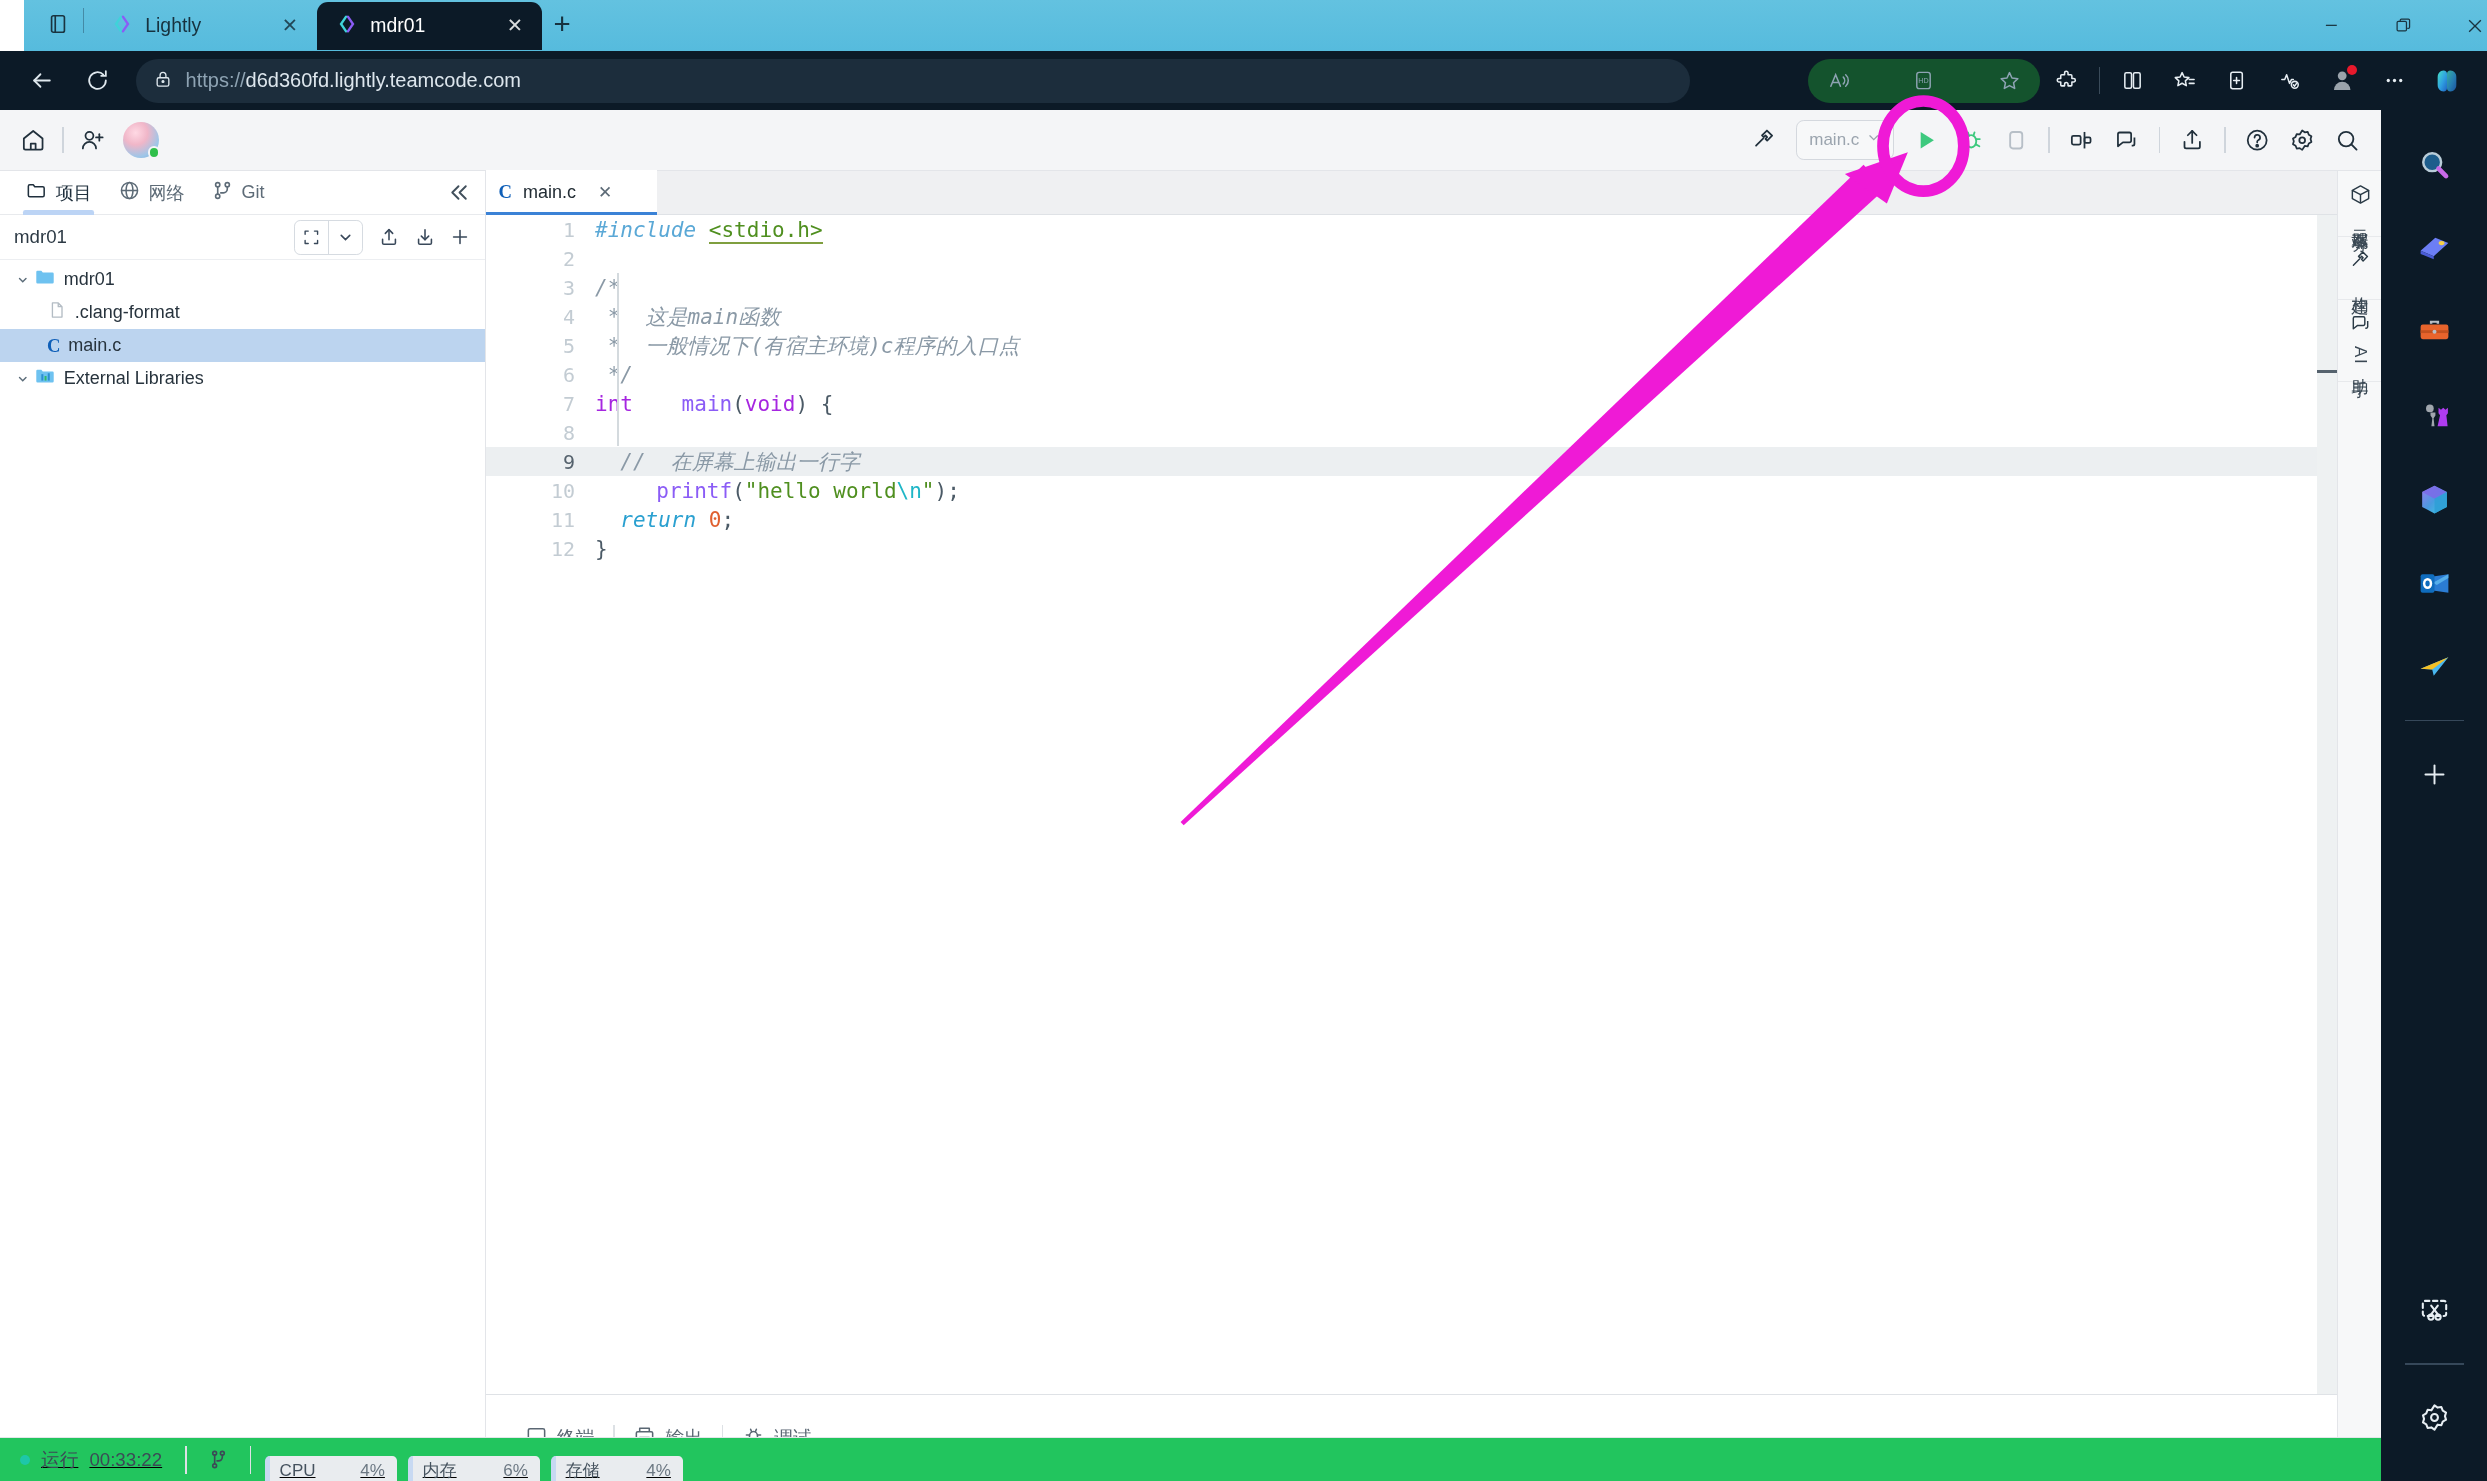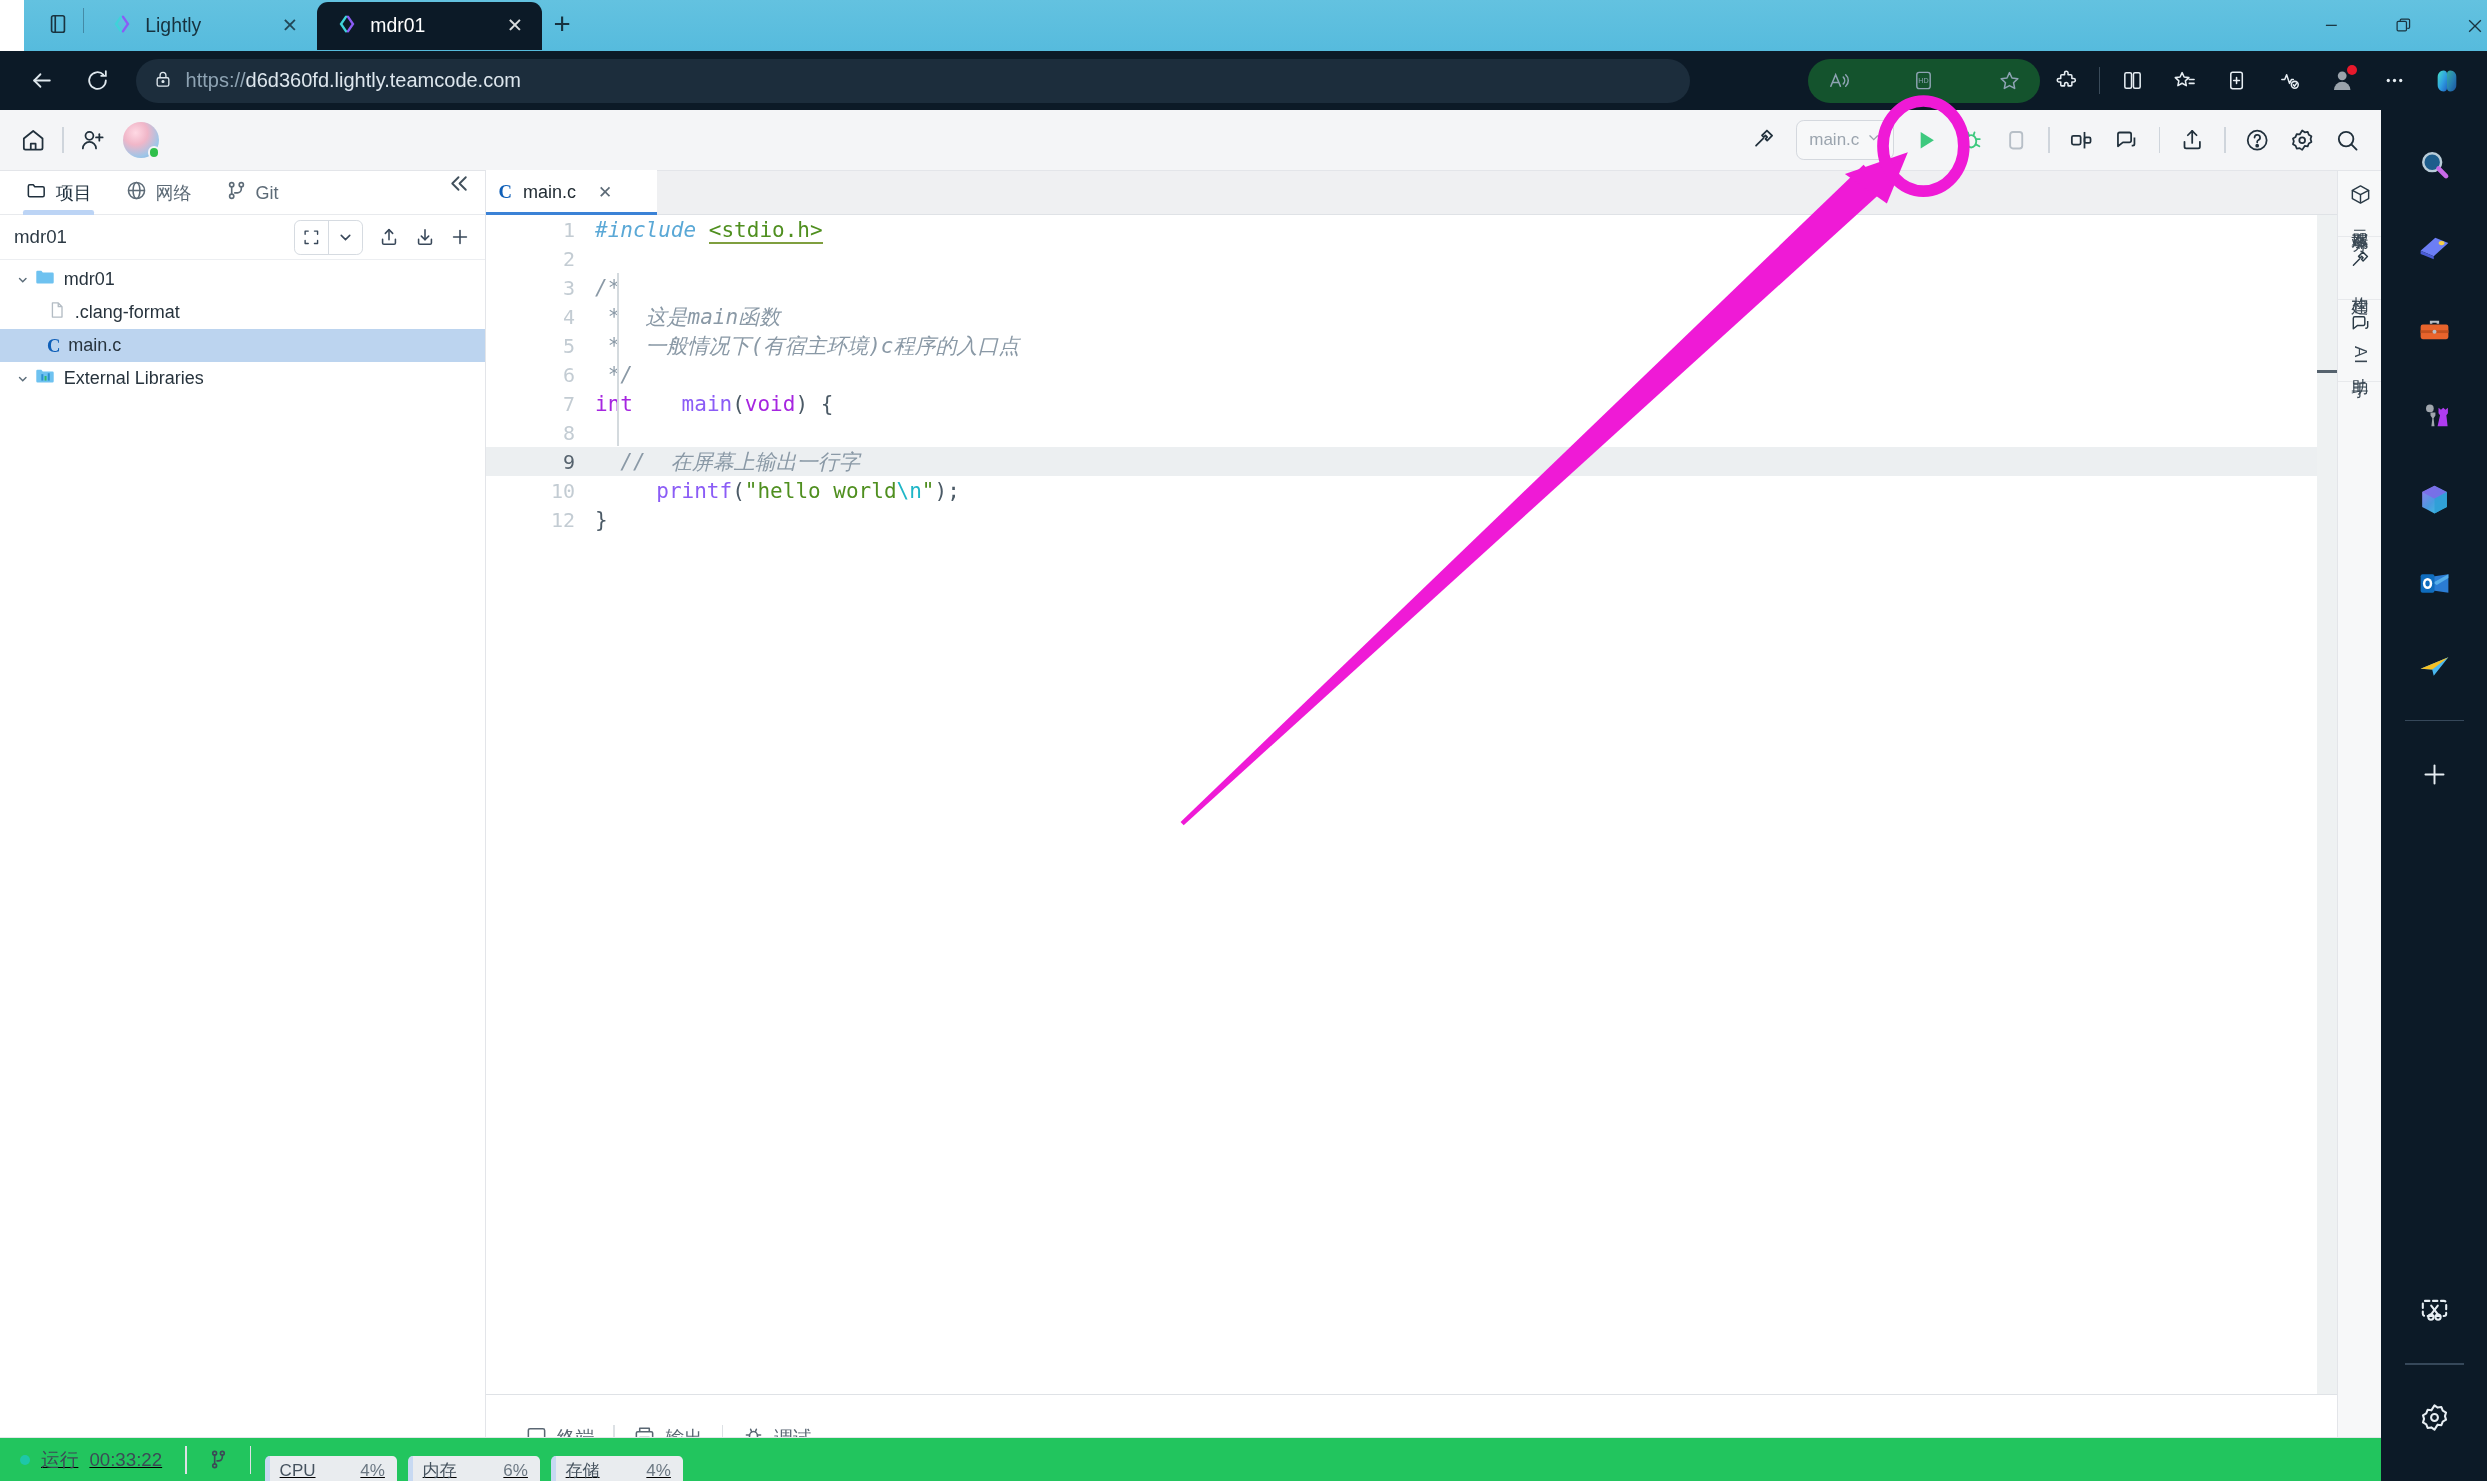--- a/index.html
+++ b/index.html
@@ -75,21 +75,21 @@
   .runcfg {
     height: 40px; min-width: 98px; border:0.8px solid #d4d8de; border-radius: 7.8px; background:#f7f8f9;
     display:flex; align-items:center; justify-content:center; gap:6.2px; padding:0 11px;
     font-size: 17px; color:#9ba4ae; margin: 0 7.8px;
   }
   .run-btn { width: 42px; height: 42px; display:flex;align-items:center;justify-content:center; }
 
   
   .leftpanel { position:absolute; left:0; top:61px; width:486px; height:1310px; background:#fff;
      border-right:0.8px solid #e3e5e9; }
-  .lp-tabs { height:44px; display:flex; align-items:flex-start; padding-left:14px; gap:11px;
+  .lp-tabs { height:44px; display:flex; align-items:center; padding-left:14px; gap:4px;
      border-bottom:0.8px solid #e8eaed; position:relative; }
   .lp-tab { display:flex; align-items:center; gap:7.8px; padding:0 11px; height:44px; font-size:18px; color:#5d6b77; position:relative;}
   .lp-tab.active { color:#20303d; }
   .lp-tab.active::after { content:""; position:absolute; left:9.3px; right:9.3px; bottom:0; height:4.7px;
      background:#bcd4f5; border-radius:2.3px 2.3px 0 0; }
   .lp-collapse { margin-left:auto; padding-right:14px; color:#41505c; display:flex;align-items:center; }
   .lp-head { height:45px; display:flex; align-items:center; padding:0 7.8px 0 14px; border-bottom:0.8px solid #eceef1; }
   .lp-head .name { font-size:18.7px; color:#2d3a45; }
   .lp-head .tools { margin-left:auto; display:flex; align-items:center; gap:1.6px; }
   .lp-tool { width:34px;height:34px;display:flex;align-items:center;justify-content:center;color:#394854; }
@@ -622,20 +622,24 @@
             </div>
             <div class="cline cur">
               <div class="gutter">9</div>
               <div class="ctext"><span class="k-cmt">  //  在屏幕上输出一行字</span></div>
             </div>
             <div class="cline">
               <div class="gutter">10</div>
               <div class="ctext"><span class="k-plain">  </span><span class="k-fn">printf</span><span class="k-punc">(</span><span class="k-str">"hello world</span><span class="k-esc">\n</span><span class="k-str">"</span><span class="k-punc">);</span></div>
             </div>
             <div class="cline">
+              <div class="gutter">11</div>
+              <div class="ctext"><span class="k-plain">  </span><span class="k-kw">return</span><span class="k-plain"> </span><span class="k-num">0</span><span class="k-punc">;</span></div>
+            </div>
+            <div class="cline">
               <div class="gutter">12</div>
               <div class="ctext"><span class="k-punc">}</span></div>
             </div>
           </div>
       </div>
 
       <div class="overview">
         <div class="ov-mark" style="top:155px;"></div>
       </div>
 

